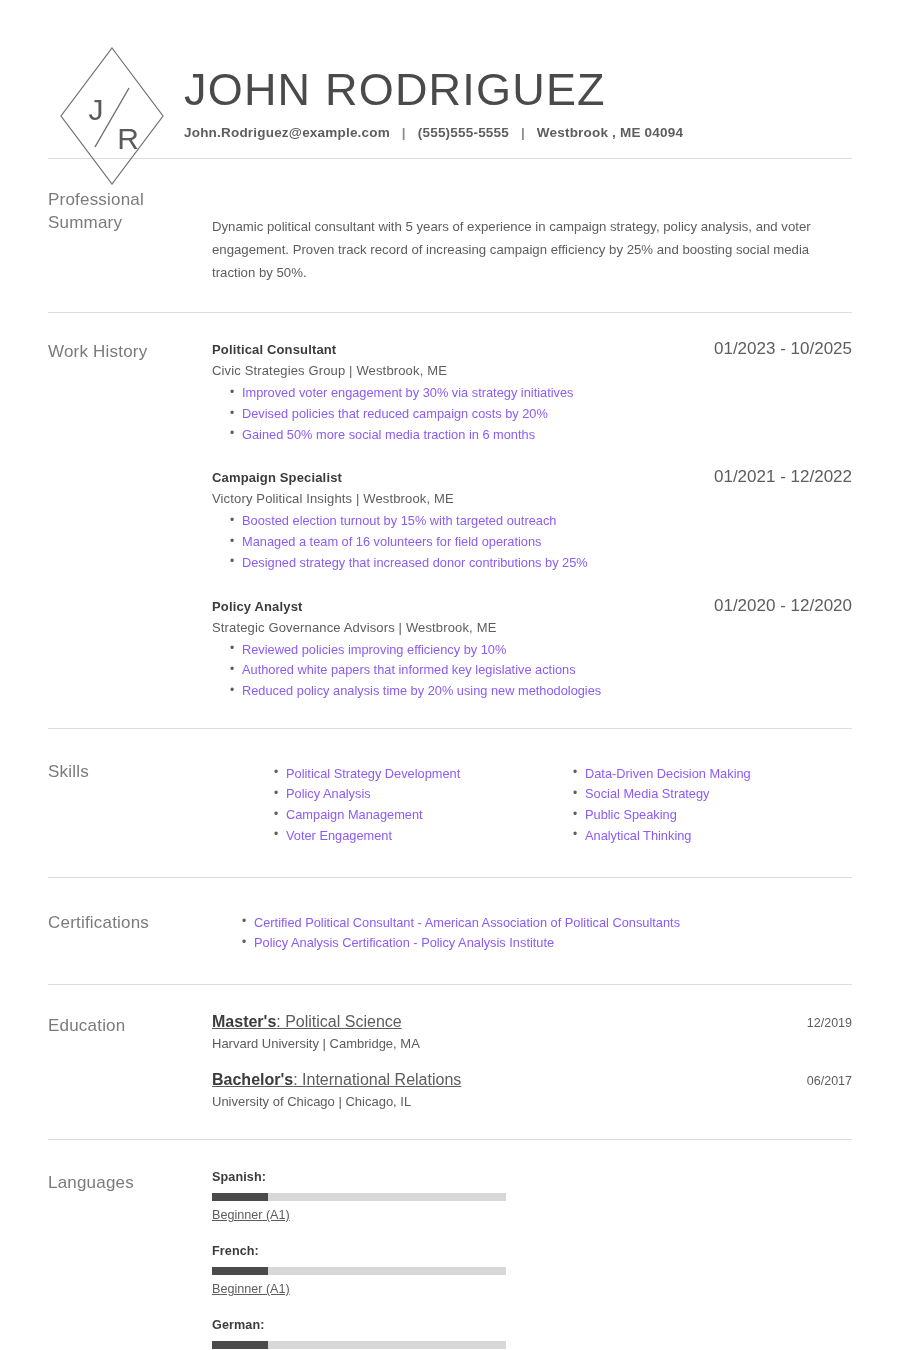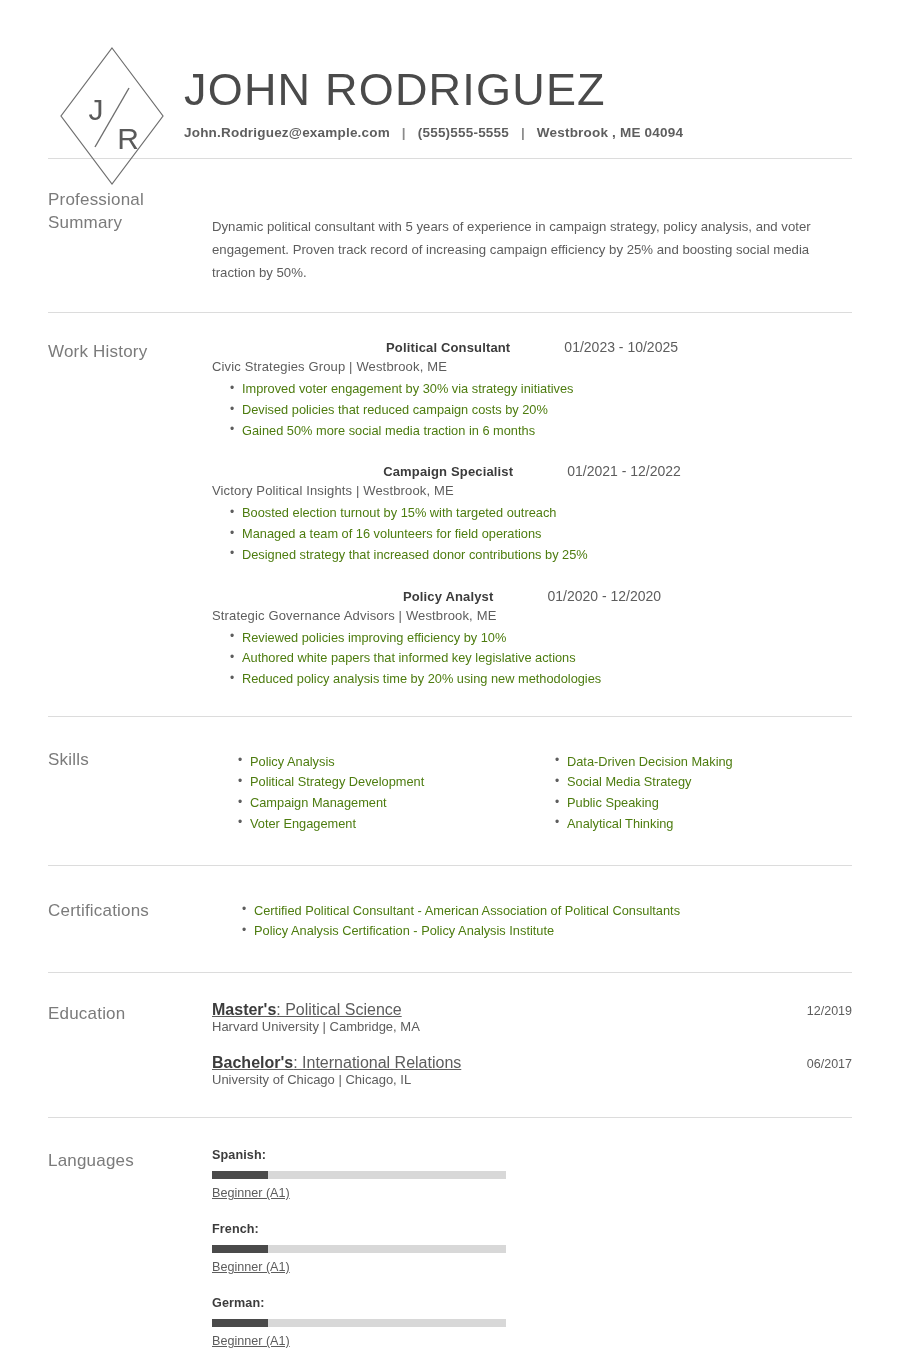--- a/index.html
+++ b/index.html
@@ -104,65 +104,65 @@
     color: #5d5d5d;
     margin-top: 28px;
   }
 
   
   .work-sec { padding-top: 26px; padding-bottom: 26px; }
   .job { margin-bottom: 22px; }
   .job:last-child { margin-bottom: 0; }
   .job-head {
     display: flex;
-    justify-content: center;
+    justify-content: space-between;
     align-items: baseline;
     gap: 40px;
   }
   .job-title {
     font-size: 13px;
     font-weight: bold;
     color: #3c3c3c;
     letter-spacing: 0.15px;
   }
   .job-dates {
-    font-size: 14px;
+    font-size: 17px;
     color: #5d5d5d;
     white-space: nowrap;
     padding-left: 14px;
   }
   .job-company {
     font-size: 13px;
     color: #5d5d5d;
     margin-top: 4px;
     letter-spacing: 0.15px;
   }
   ul.bullets {
     list-style: none;
     margin: 5px 0 0 0;
     padding: 0 0 0 18px;
   }
   ul.bullets li {
     position: relative;
     font-size: 12.8px;
     line-height: 1.62;
-    color: #4d7c0f;
+    color: #8b5cf6;
     padding-left: 12px;
   }
   ul.bullets li::before {
     content: "•";
     position: absolute;
     left: 0;
     top: -0.5px;
     color: #5d5d5d;
     font-size: 12px;
   }
 
   
-  .skills-sec { padding-top: 30px; padding-bottom: 30px; }
+  .skills-sec { padding-top: 30px; padding-bottom: 30px; gap: 36px; }
   .skills-cols {
     display: flex;
     gap: 0;
   }
   .skills-col { flex: 1 1 50%; }
   .skills-col.left { padding-left: 8px; }
   .skills-col.right { padding-left: 2px; }
 
   
   .certs-sec { padding-top: 30px; padding-bottom: 30px; }
@@ -182,20 +182,21 @@
   .edu-degree b { color: #3c3c3c; font-weight: bold; }
   .edu-date {
     font-size: 12.5px;
     color: #5d5d5d;
     white-space: nowrap;
     padding-left: 14px;
   }
   .edu-school {
     font-size: 13px;
     color: #5d5d5d;
+    margin-top: 5px;
   }
 
   
   .lang-sec { padding-top: 30px; padding-bottom: 30px; }
   .lang-grid {
     display: flex;
     flex-wrap: wrap;
     flex-direction: column;
   }
   .lang-item {
@@ -319,22 +320,22 @@
   </div>
 
   <div class="rule"></div>
 
   <div class="section skills-sec">
     <div class="sec-label">Skills</div>
     <div class="sec-body">
       <div class="skills-cols">
         <div class="skills-col left">
           <ul class="bullets">
+            <li>Political Strategy Development</li>
             <li>Policy Analysis</li>
-            <li>Political Strategy Development</li>
             <li>Campaign Management</li>
             <li>Voter Engagement</li>
           </ul>
         </div>
         <div class="skills-col right">
           <ul class="bullets">
             <li>Data-Driven Decision Making</li>
             <li>Social Media Strategy</li>
             <li>Public Speaking</li>
             <li>Analytical Thinking</li>

